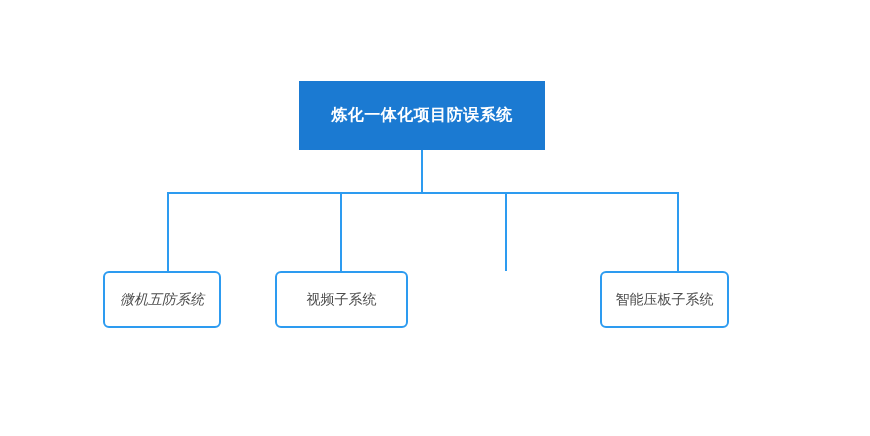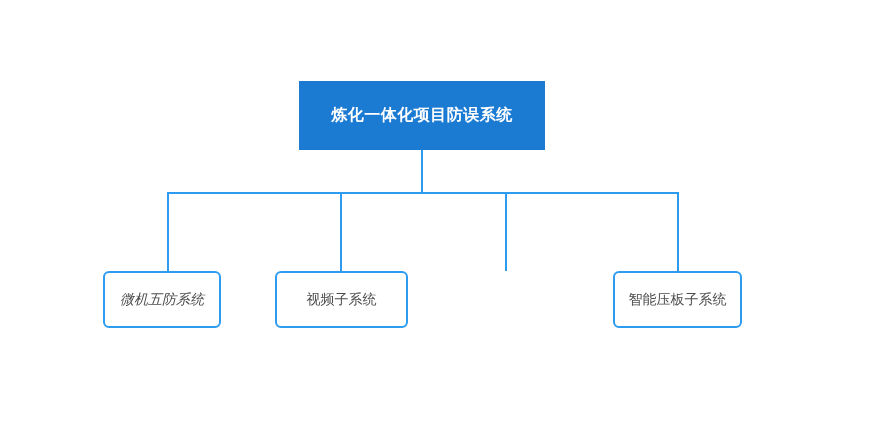--- a/index.html
+++ b/index.html
@@ -54,21 +54,21 @@
     height:57px;
     background:var(--child-fill);
     border:2px solid var(--child-border);
     border-radius:6px;
     color:var(--child-text);
     font-size:14px;
   }
   .node-child.c0{left:103px;width:118px;font-style:italic;}
   .node-child.c1{left:275px;width:133px;}
   .node-child.c2{left:440px;width:133px;}
-  .node-child.c3{left:613px;width:129px;}
+  .node-child.c3{left:600px;width:129px;}
 </style>
 </head>
 <body>
 
 <div class="canvas">
 
   <svg class="connectors" viewBox="0 0 870 436" xmlns="http://www.w3.org/2000/svg">
 
     <path d="M422,150 L422,194"></path>
 

